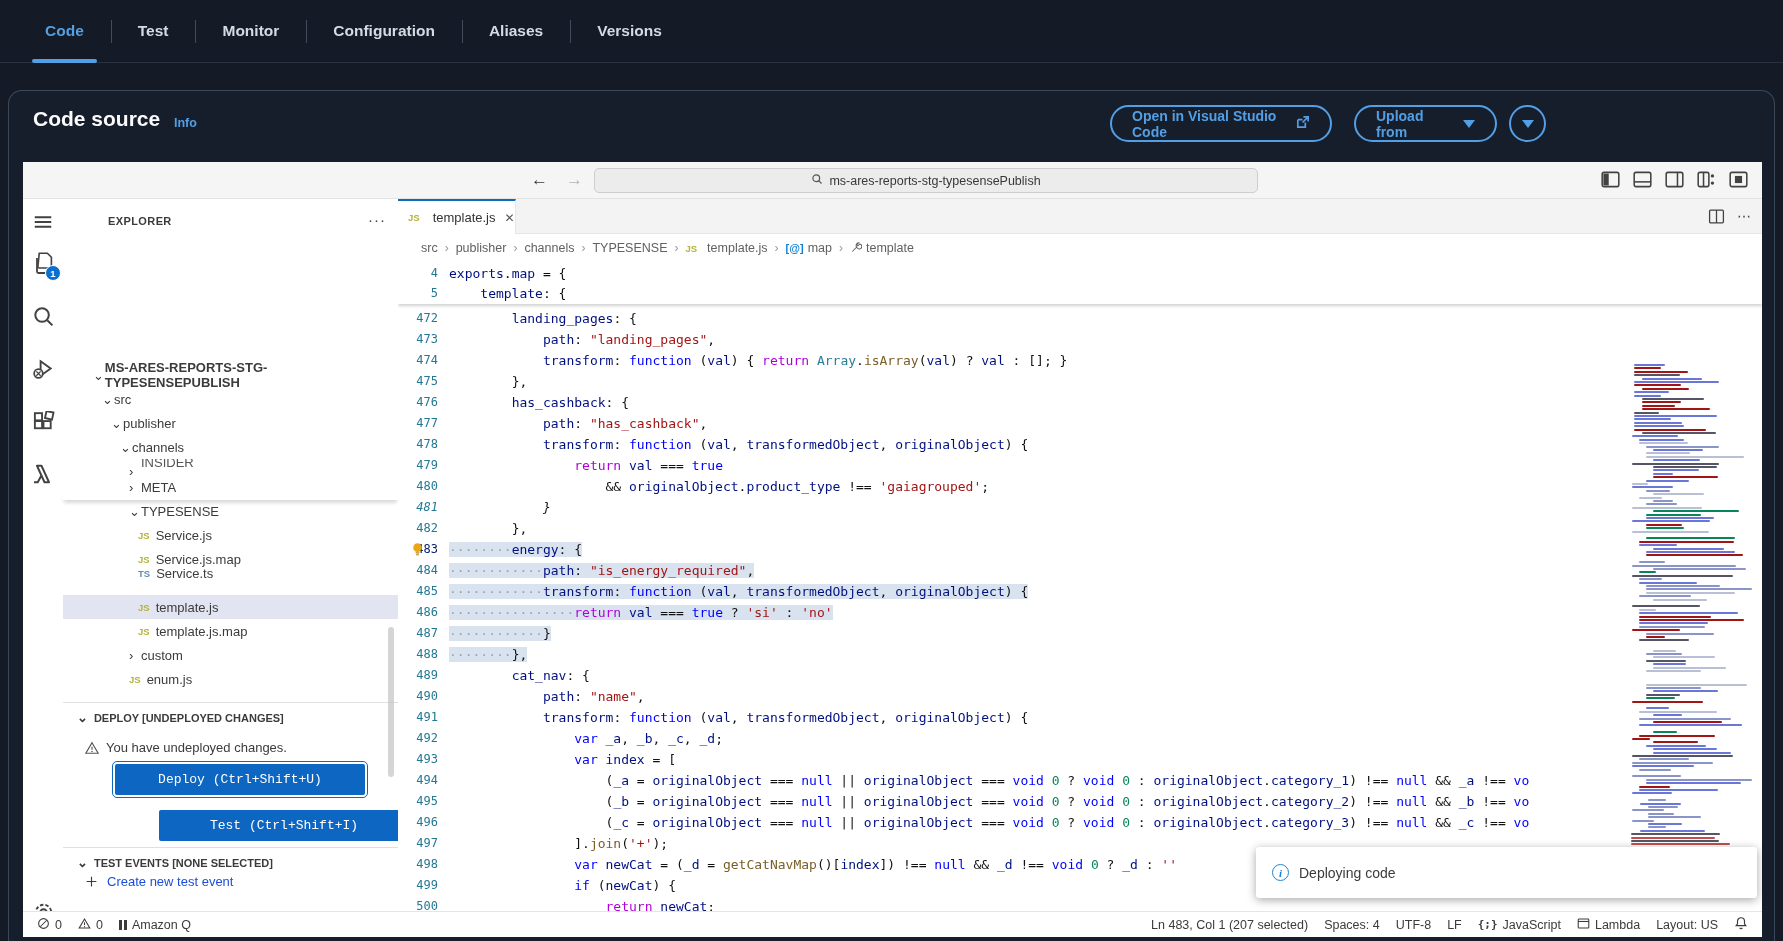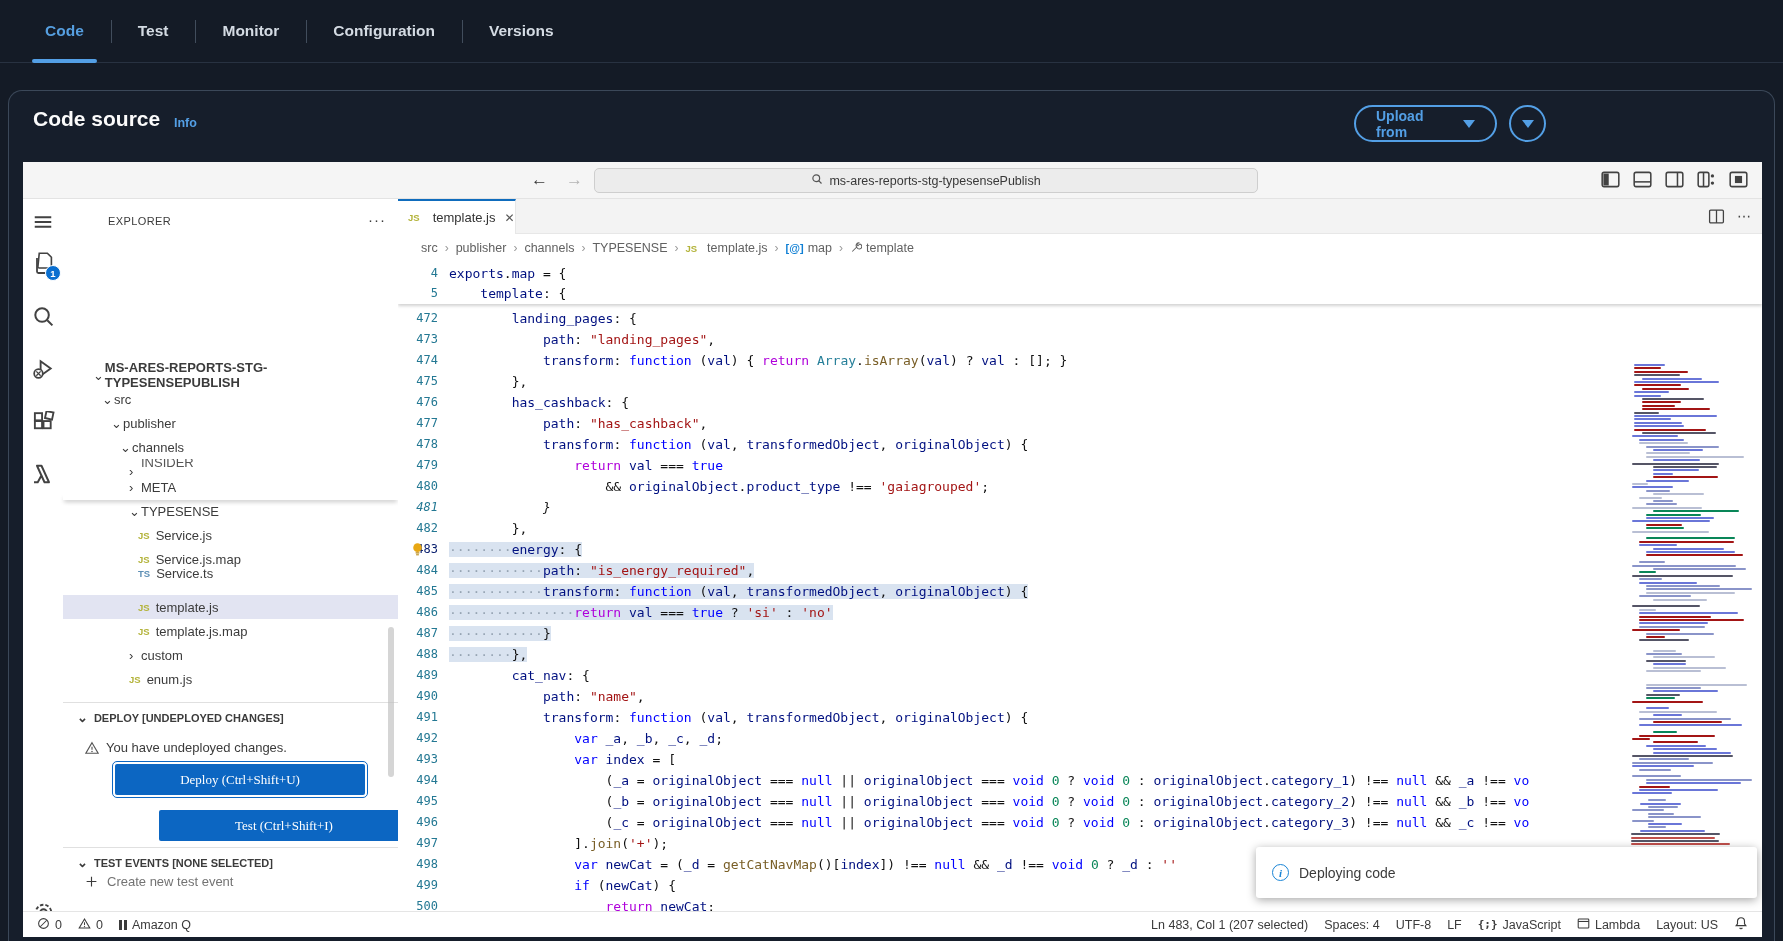--- a/index.html
+++ b/index.html
@@ -44,36 +44,36 @@
   #layout-icons svg { cursor:pointer; }
 
   
   #activitybar { position:absolute; left:0; top:37px; width:40px; height:738px; background:#fff; }
   .act-ico { position:absolute; left:7px; width:26px; height:26px; display:flex; align-items:center; justify-content:center; cursor:pointer; }
   .badge { position:absolute; right:-5px; bottom:-4px; width:16px; height:16px; background:#0a6fd0; border-radius:50%;
     color:#fff; font-size:9.5px; font-weight:bold; display:flex; align-items:center; justify-content:center; border:1.5px solid #fff; }
 
   
   #sidebar { position:absolute; left:40px; top:37px; width:335px; height:738px; background:#fff; }
-  #explorer-header { position:absolute; left:45px; top:16px; font-size:11px; color:#3b3b3b; letter-spacing:.4px; }
+  #explorer-header { position:absolute; left:45px; top:16px; font-size:11px; color:#3b3b3b; letter-spacing:.4px;font-weight:bold; }
   #explorer-more { position:absolute; right:12px; top:12px; color:#3b3b3b; font-size:15px; letter-spacing:1px; cursor:pointer; }
   .treerow { position:absolute; left:0; width:100%; height:24px; display:flex; align-items:center; font-size:13px; color:#3b3b3b; cursor:pointer; overflow:hidden; }
   .treerow.selected { background:#e2e4f2; }
   .treerow .chev { font-size:13px; color:#3b3b3b; width:12px; display:inline-block; }
   .fico { font-size:9.5px; font-weight:bold; margin-right:6px; }
   .fico.js { color:#b3b33a; } .fico.ts { color:#5d8fb5; }
   .tree-shadow { position:absolute; left:0; top:295px; width:100%; height:6px; box-shadow:0 3px 4px -1px rgba(0,0,0,.22); }
   .sb-divider { position:absolute; left:0; width:100%; height:1px; background:#e0e0e0; }
   .sb-section-title { position:absolute; left:14px; font-size:11px; font-weight:bold; color:#3b3b3b; display:flex; gap:6px; align-items:center; cursor:pointer; }
   #warnrow { position:absolute; left:22px; top:541px; font-size:13px; color:#3b3b3b; display:flex; gap:7px; align-items:center; }
   .bluebtn { position:absolute; left:52px; width:250px; height:31px; background:#0c66c2; color:#fff; font-size:13px;
-    border:none; border-radius:2px; cursor:pointer; font-family:Liberation Serif, serif; }
+    border:none; border-radius:2px; cursor:pointer; font-family:Liberation Mono, monospace; }
   #deploy-btn { top:565px; outline:1px solid #0c66c2; outline-offset:2px; }
   #test-btn { top:611px;margin-left:44px; }
-  #create-event { position:absolute; left:22px; top:675px; font-size:13px; color:#737373; display:flex; gap:9px; align-items:center; cursor:pointer; }
+  #create-event { position:absolute; left:22px; top:675px; font-size:13px; color:#1d4ed8; display:flex; gap:9px; align-items:center; cursor:pointer; }
   #sb-scrollbar { position:absolute; right:4px; top:428px; width:6px; height:150px; background:#bfbfbf; opacity:.65; border-radius:3px; }
 
   
   #tabsrow { position:absolute; left:375px; top:37px; width:1364px; height:35px; background:#f3f3f3; border-bottom:1px solid #e7e7e7; }
   #tab-active { position:absolute; left:0; top:0; height:35px; width:118px; background:#fff; border-top:2px solid #0f6cbd;
     border-right:1px solid #e7e7e7; display:flex; align-items:center; gap:7px; padding:0 10px; font-size:13px; color:#333; cursor:pointer; }
   #tab-close { color:#555; font-size:12px; margin-left:2px; cursor:pointer; }
   #tabsrow-icons { position:absolute; right:10px; top:9px; display:flex; gap:12px; color:#424242; }
   #breadcrumbs { position:absolute; left:375px; top:72px; width:1364px; height:28px; background:#fff;
     display:flex; align-items:center; gap:4px; padding-left:23px; font-size:12.5px; color:#616161; }
@@ -118,27 +118,37 @@
 </head>
 <body>
 
 <div id="stage">
 
   <div id="awsnav">
       <div class="awstab active">Code</div>
       <div class="awstab">Test</div>
       <div class="awstab">Monitor</div>
       <div class="awstab">Configuration</div>
+      <div class="awstab">Aliases</div>
       <div class="awstab">Versions</div>
     </div>
 
   <div id="card">
     <div id="cardheader">
       <span id="cardtitle">Code source</span>
       <span id="infolink">Info</span>
+      <div class="pillbtn" id="btn-vsc">
+        <span>Open in Visual Studio Code</span>
+        <span>
+          <svg width="15" height="15" viewBox="0 0 16 16">
+              <path d="M3 5 h5 M3 5 v8 h8 v-5" fill="none" stroke="#539fe5" stroke-width="1.8"></path>
+              <path d="M9 2 h5 v5 M14 2 L8 8" fill="none" stroke="#539fe5" stroke-width="1.8"></path>
+            </svg>
+        </span>
+      </div>
       <div class="pillbtn" id="btn-upload">
         <span>Upload from</span>
         <span class="caret-down"></span>
       </div>
       <div class="pillbtn" id="btn-more">
         <span class="caret-down"></span>
       </div>
     </div>
 
     <div id="editor">

